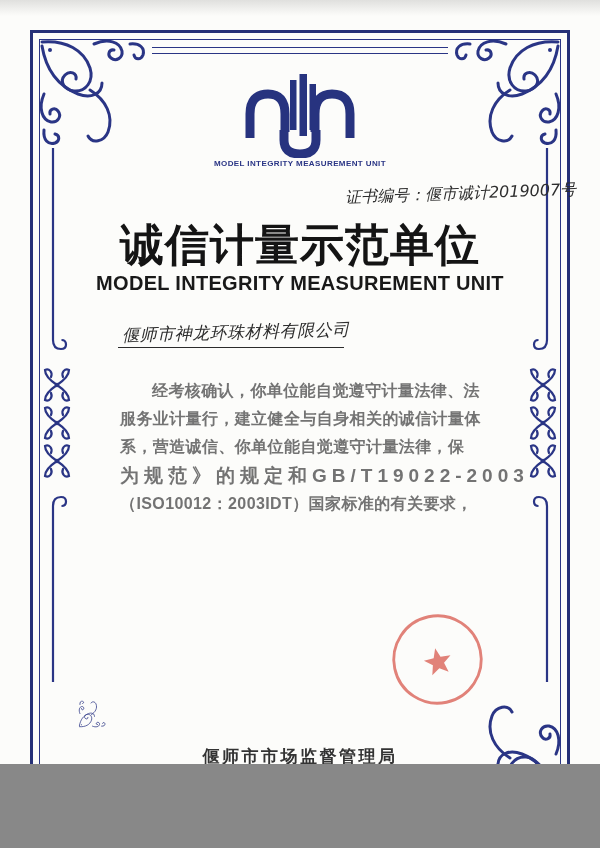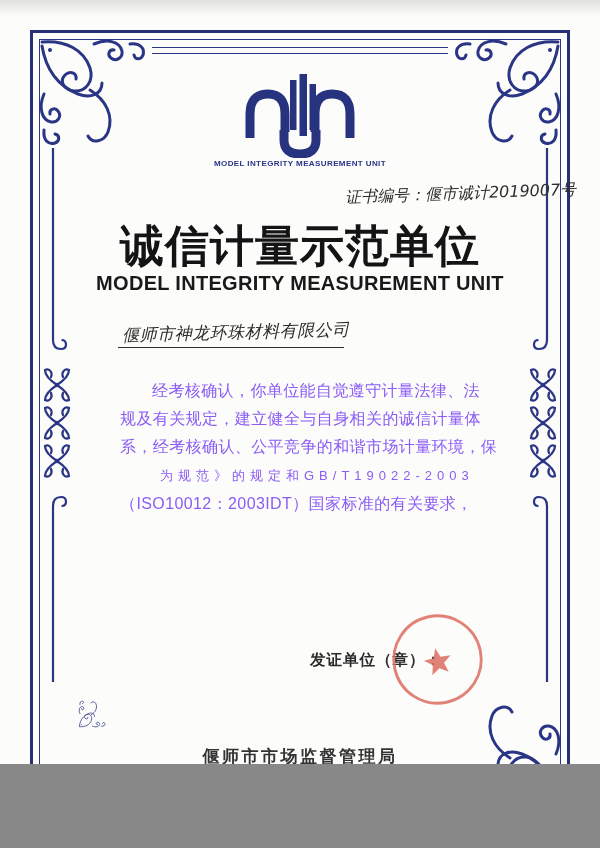--- a/index.html
+++ b/index.html
@@ -28,33 +28,33 @@
   .rail.r{transform:scaleX(-1);}
   .fly{width:34px;height:38px;}
   
   .logo{left:240px;top:74px;width:120px;height:84px;}
   .logo-caption{left:205px;top:159px;width:190px;text-align:center;font-size:8px;font-weight:bold;
     color:#2a3585;letter-spacing:.4px;}
   
   .hand{font-family:"DejaVu Sans",sans-serif;font-style:italic;color:#2e2e2e;}
   .cert-no{left:345px;top:184px;width:210px;font-size:16px;transform:rotate(-2deg);white-space:nowrap;}
   
-  .title{left:0;top:220px;width:600px;text-align:center;font-family:Liberation Sans, sans-serif;
+  .title{left:0;top:220px;width:600px;text-align:center;font-family:Liberation Serif, serif;
     font-weight:bold;font-size:44px;letter-spacing:1px;color:#141414;line-height:52px;}
   .subtitle{left:0;top:272px;width:600px;text-align:center;font-weight:bold;font-size:20px;
     letter-spacing:.3px;color:#191919;}
   
   .company-wrap{left:118px;top:318px;width:226px;height:29px;border-bottom:1.6px solid #2b2b2b;}
   .company{font-size:17px;transform:rotate(-1.5deg);display:inline-block;padding:3px 0 0 4px;
     white-space:nowrap;letter-spacing:.5px;}
   
-  .body-text{left:120px;top:377px;width:364px;color:#8b5cf6;font-weight:normal;}
+  .body-text{left:120px;top:377px;width:364px;color:#737373;font-weight:bold;}
   .bl{line-height:28.2px;height:28.2px;font-size:16px;letter-spacing:.4px;white-space:nowrap;}
   .bl.indent{padding-left:32px;}
-  .bl.spread{letter-spacing:5px;font-size:13px;margin-left:40px;}
+  .bl.spread{letter-spacing:5px;font-size:19px;}
   
   .issuer{left:310px;top:650px;font-size:15.5px;font-weight:bold;color:#2b2b2b;letter-spacing:1px;}
   .seal{left:390px;top:612px;width:95px;height:95px;transform:rotate(-12deg);opacity:.88;}
   
   .footer-org{left:0;top:745px;width:600px;text-align:center;font-size:17px;font-weight:bold;
     letter-spacing:2.5px;color:#333;}
 </style>
 </head>
 <body>
 
@@ -203,27 +203,26 @@
 
   <div class="abs title">诚信计量示范单位</div>
   <div class="abs subtitle">MODEL INTEGRITY MEASUREMENT UNIT</div>
 
   <div class="abs company-wrap">
     <span class="hand company">偃师市神龙环珠材料有限公司</span>
   </div>
 
   <div class="abs body-text">
     <div class="bl indent">经考核确认，你单位能自觉遵守计量法律、法</div>
-    <div class="bl">规及有关规定，建立健全与自身相关的诚信计量体</div>
-    <div class="bl">系，经考核确认、公平竞争的和谐市场计量环境，保</div>
+    <div class="bl">服务业计量行，建立健全与自身相关的诚信计量体</div>
+    <div class="bl">系，营造诚信、你单位能自觉遵守计量法律，保</div>
     <div class="bl spread">为规范》的规定和GB/T19022-2003</div>
     <div class="bl">（ISO10012：2003IDT）国家标准的有关要求，</div>
   </div>
 
-  <div class="abs issuer">发证单位（章）：</div>
   <svg class="abs seal" viewBox="0 0 100 100">
     <defs>
       <path id="sealArc" d="M50,89 A36,36 0 1 1 49.97,89" fill="none"></path>
     </defs>
     <circle cx="50" cy="50" r="46" fill="none" stroke="#de7268" stroke-width="3"></circle>
     <polygon points="50,38 53.7,47.9 64.3,48.4 56,54.9 58.8,65.1 50,59.3 41.2,65.1 44,54.9 35.7,48.4 46.3,47.9" fill="#de7268"></polygon>
     <text font-size="10.5" fill="#de7268" letter-spacing="4" font-family="Liberation Sans, sans-serif">
       <textPath href="#sealArc" startOffset="38">偃师市市场监督管理局</textPath>
     </text>
   </svg>

